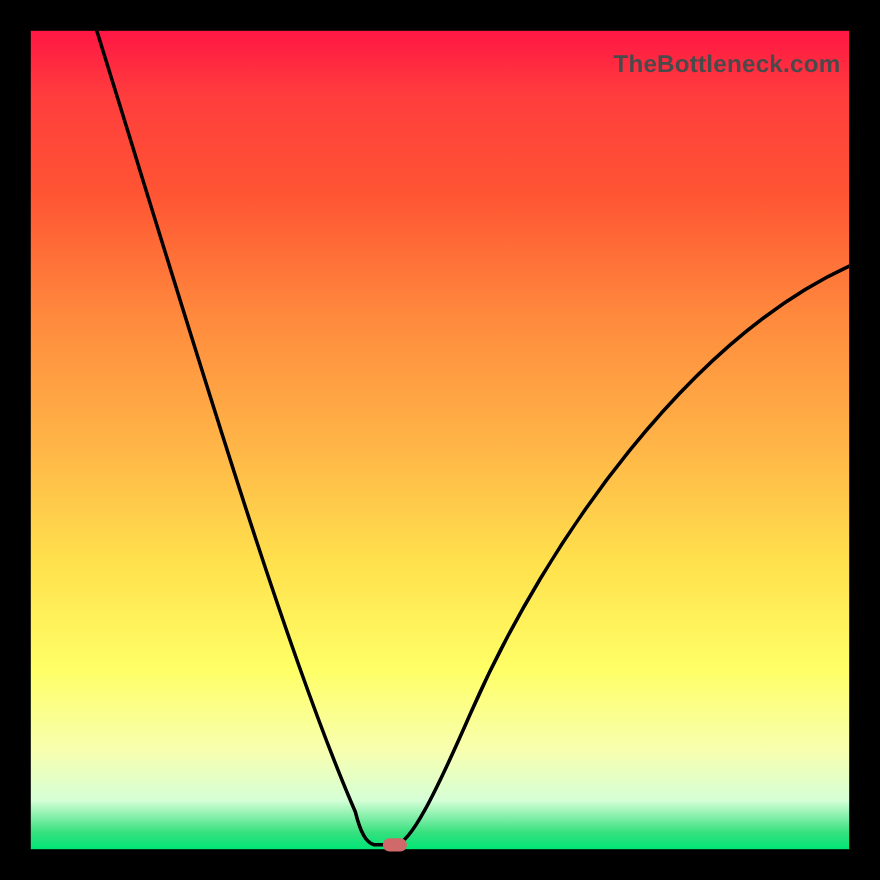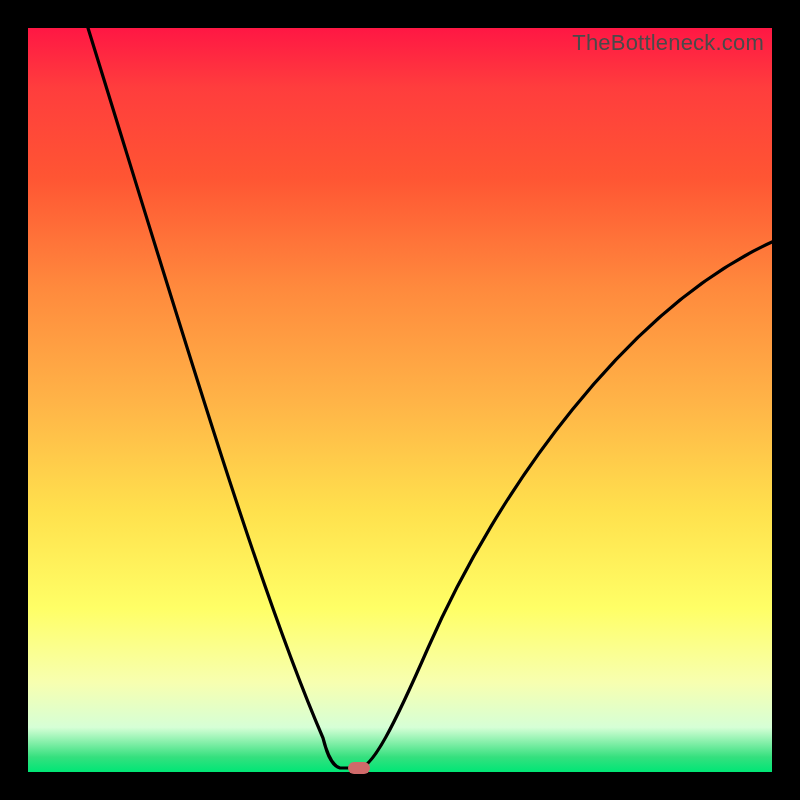--- a/index.html
+++ b/index.html
@@ -34,25 +34,25 @@
       #ffe14d 65%,
       #ffff66 78%,
       #f7ffb0 88%,
       #d6ffd6 94%,
       #35e07e 98%,
       #00e676 100%
     );
   }
   .watermark {
     position: absolute;
-    top: 2px;
+    top: 17px;
     right: 8px;
     color: #4a4a4a;
     font-size: 22px;
-    font-weight: 400;
+    font-weight: 700;
     letter-spacing: 0.2px;
     z-index: 5;
   }
   svg.curve {
     position: absolute;
     left: 0;
     top: 0;
     width: 744px;
     height: 744px;
     z-index: 3;

